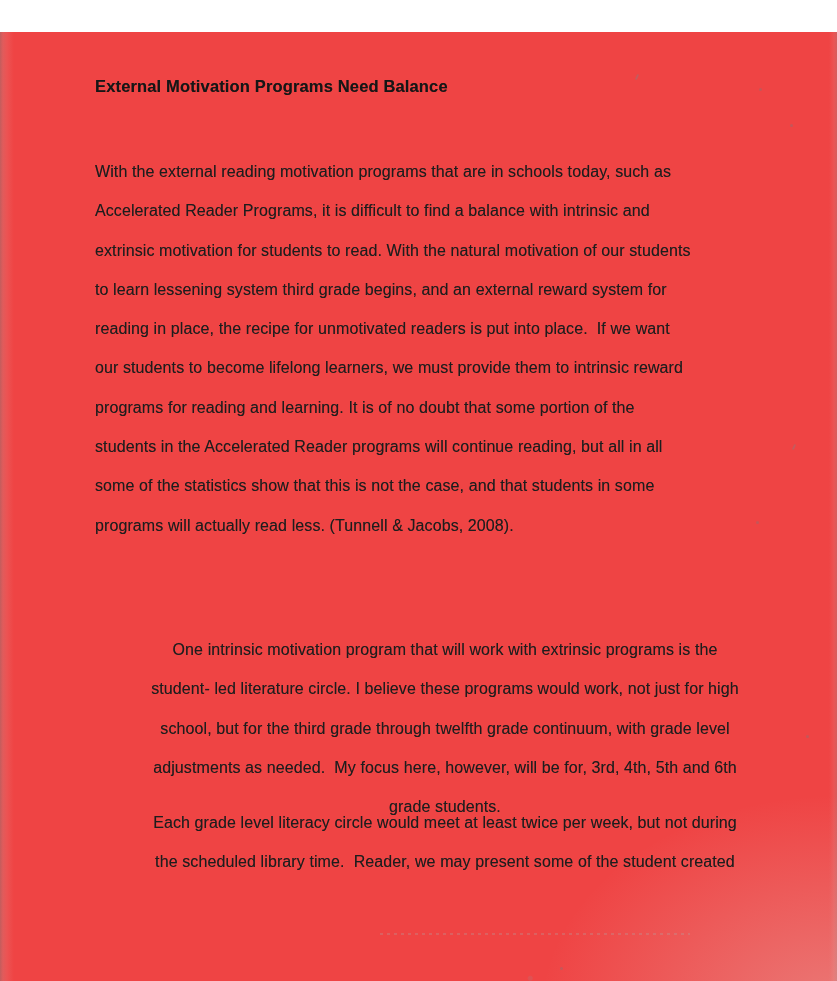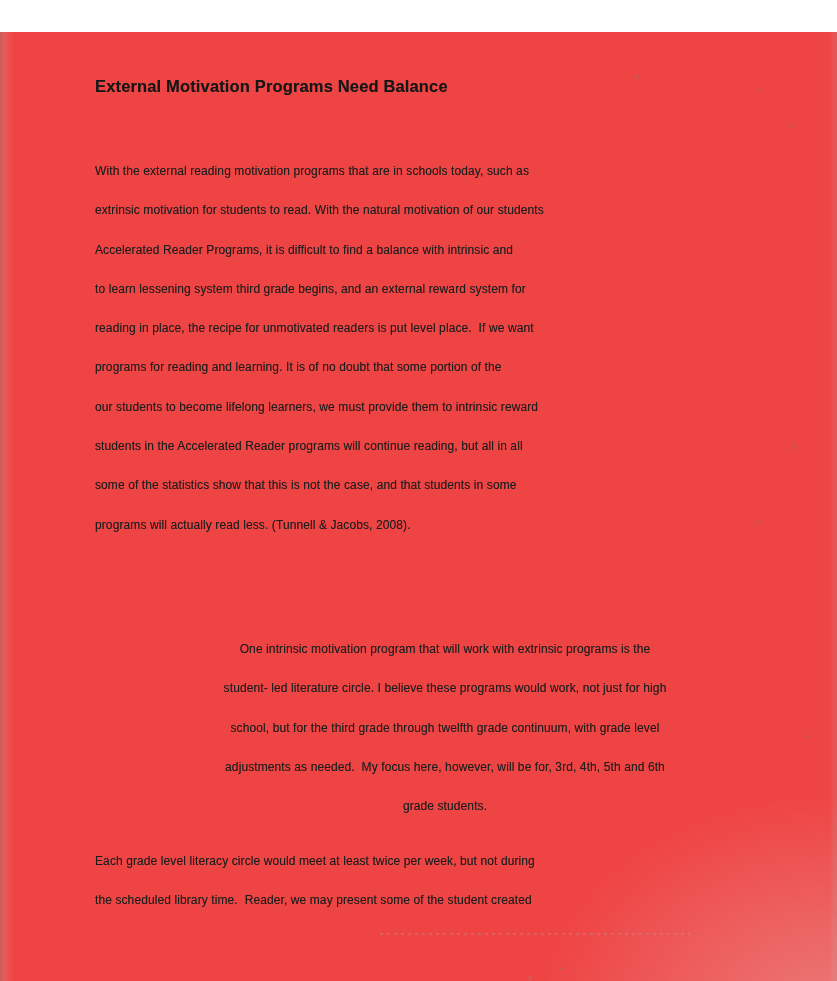--- a/index.html
+++ b/index.html
@@ -55,24 +55,24 @@
   }
   .h1-pos { top: 43px; }
   .h2-pos { top: 560px; }
   .para {
     position: absolute;
     left: 95px;
     width: 700px;
   }
   .p1-pos { top: 120px; }
   .p2-pos { top: 598px; text-align: center; }
-  .p3-pos { top: 810px; }
+  .p3-pos { top: 771px; text-align: center; }
   .line {
     white-space: pre;
-    font-size: 12px;
+    font-size: 16px;
     letter-spacing: 0.1px;
     line-height: 39.3px;
     height: 39.3px;
     color: #1d1d1d;
     text-shadow: 0 0 0.6px rgba(35,35,35,0.5);
   }
   
   .speck {
     position: absolute;
     pointer-events: none;
@@ -113,26 +113,26 @@
 <div class="sheet">
 
   <div class="edge-left"></div>
   <div class="edge-right"></div>
   <div class="corner-tint"></div>
 
   <h1 class="heading h1-pos">External Motivation Programs Need Balance</h1>
 
   <div class="para p1-pos">
     <div class="line">With the external reading motivation programs that are in schools today, such as</div>
+    <div class="line">Accelerated Reader Programs, it is difficult to find a balance with intrinsic and</div>
     <div class="line">extrinsic motivation for students to read. With the natural motivation of our students</div>
-    <div class="line">Accelerated Reader Programs, it is difficult to find a balance with intrinsic and</div>
     <div class="line">to learn lessening system third grade begins, and an external reward system for</div>
-    <div class="line">reading in place, the recipe for unmotivated readers is put level place.  If we want</div>
+    <div class="line">reading in place, the recipe for unmotivated readers is put into place.  If we want</div>
+    <div class="line">our students to become lifelong learners, we must provide them to intrinsic reward</div>
     <div class="line">programs for reading and learning. It is of no doubt that some portion of the</div>
-    <div class="line">our students to become lifelong learners, we must provide them to intrinsic reward</div>
     <div class="line">students in the Accelerated Reader programs will continue reading, but all in all</div>
     <div class="line">some of the statistics show that this is not the case, and that students in some</div>
     <div class="line">programs will actually read less. (Tunnell &amp; Jacobs, 2008).</div>
   </div>
 
 
   <div class="para p2-pos">
     <div class="line">One intrinsic motivation program that will work with extrinsic programs is the</div>
     <div class="line">student- led literature circle. I believe these programs would work, not just for high</div>
     <div class="line">school, but for the third grade through twelfth grade continuum, with grade level</div>

